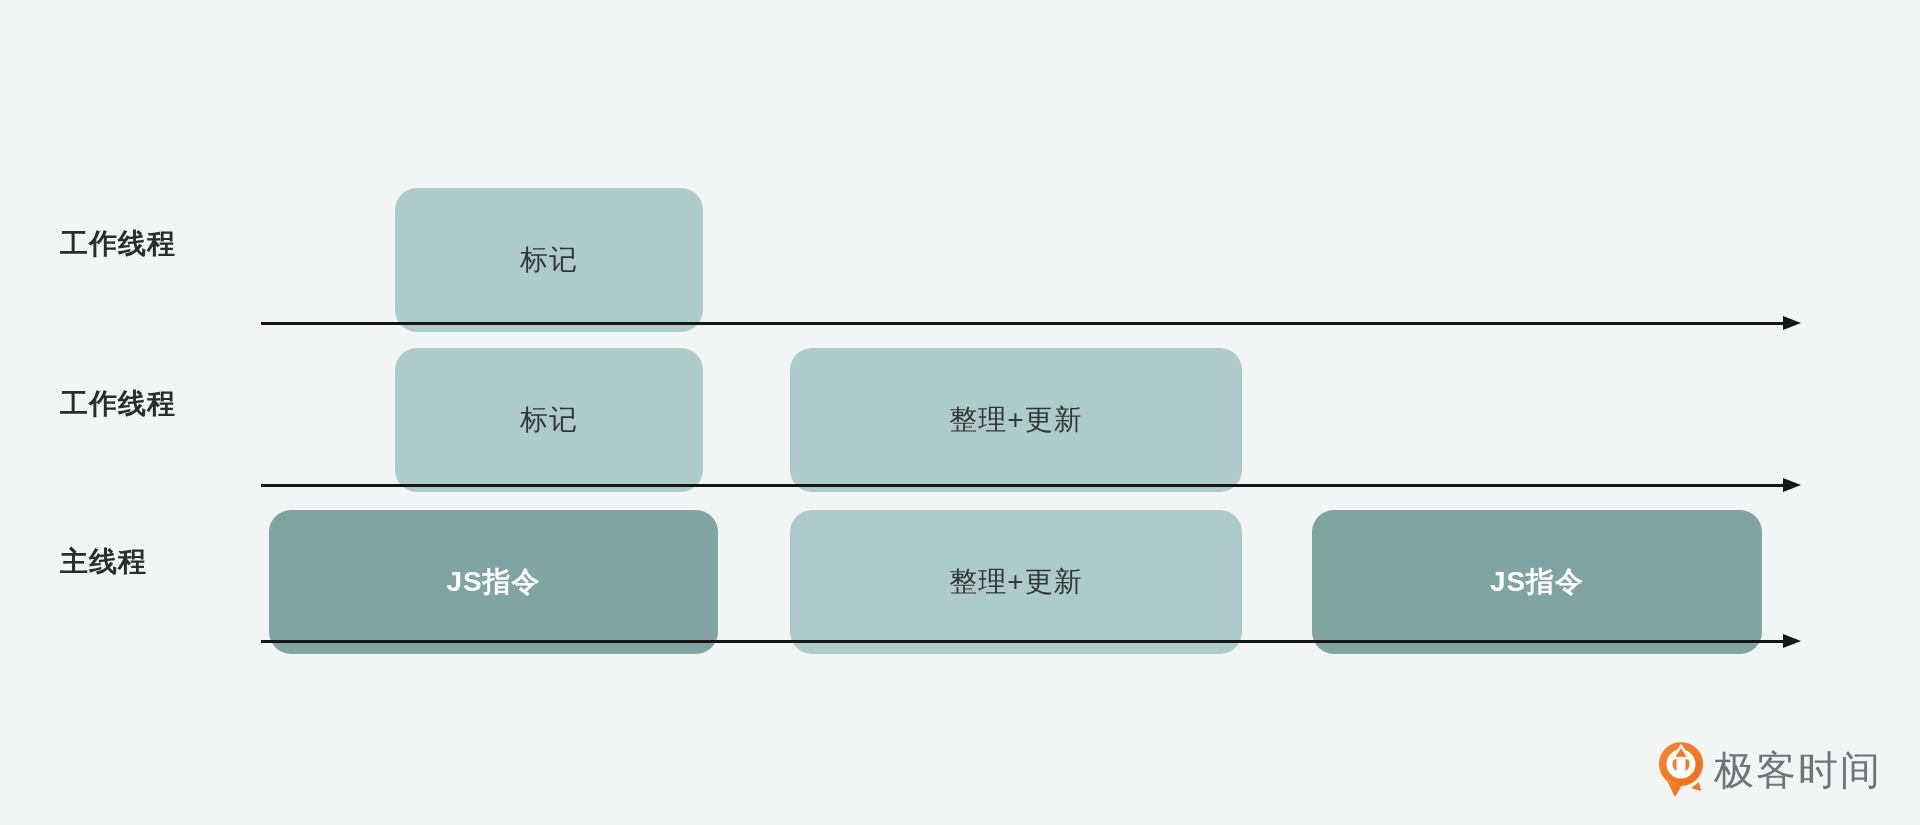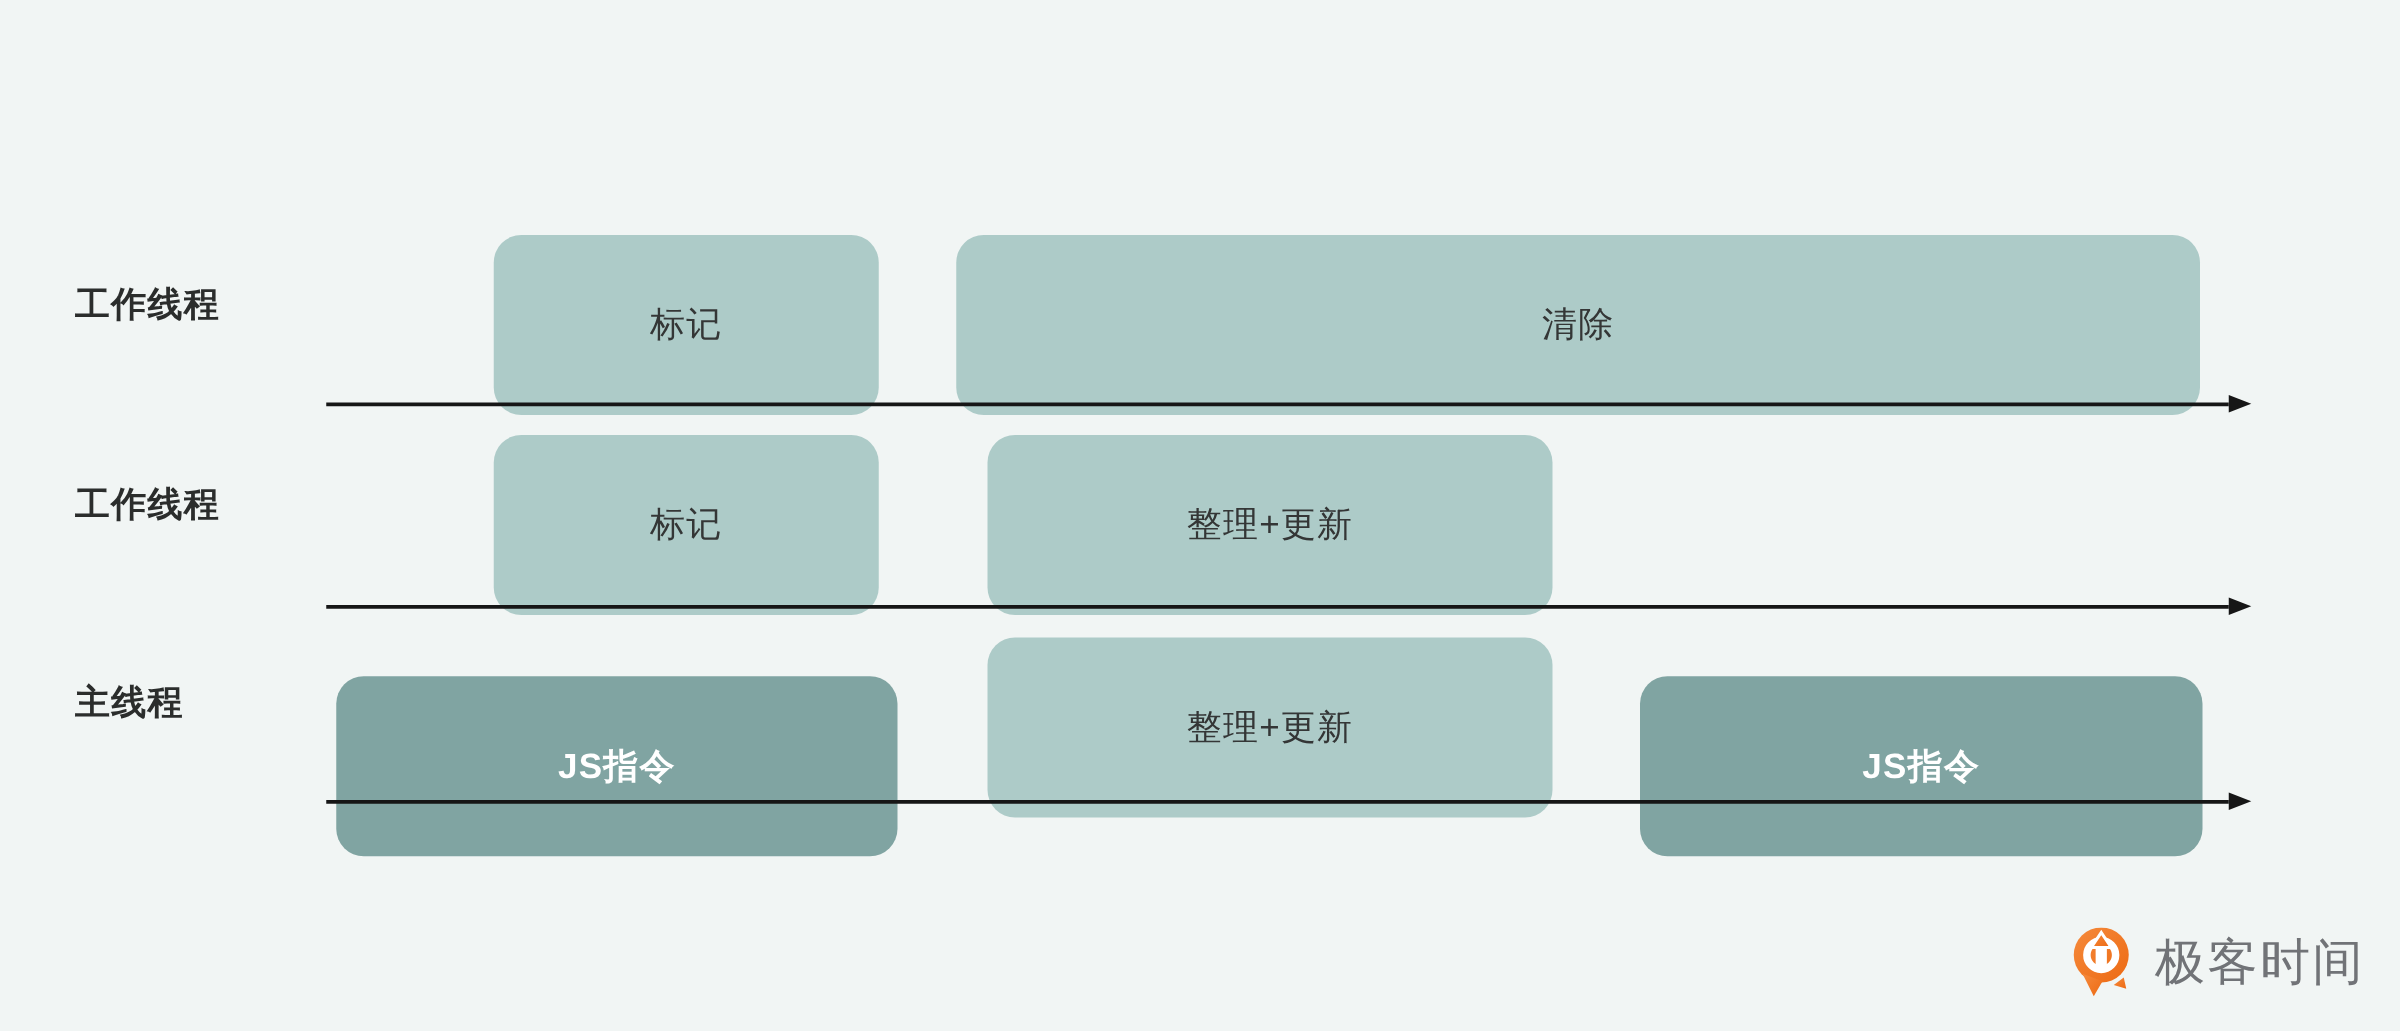--- a/index.html
+++ b/index.html
@@ -37,21 +37,20 @@
     position:absolute;height:144px;border-radius:22px;
     display:flex;align-items:center;justify-content:center;
     font-size:28px;color:var(--block-text);
     background:var(--block-light);
     letter-spacing:1px;
   }
   .block.dark{
     background:var(--block-dark);
     color:var(--block-text-inverse);
     font-weight:700;
-    margin-top:31px;
   }
   
   .b11{top:188px;left:395px;width:308px;}
   .b12{top:188px;left:765px;width:995px;}
   
   .b21{top:348px;left:395px;width:308px;}
   .b22{top:348px;left:790px;width:452px;}
   
   .b31{top:510px;left:269px;width:449px;}
   .b32{top:510px;left:790px;width:452px;}
@@ -64,38 +63,37 @@
   .ax-2{top:484px;}
   .ax-3{top:640px;}
   .axis::after{
     content:"";position:absolute;right:-18px;top:-6px;
     border-left:18px solid var(--arrow);
     border-top:7.5px solid transparent;
     border-bottom:7.5px solid transparent;
   }
   .logo{
     position:absolute;left:1658px;top:742px;
-    display:flex;align-items:flex-start;gap:20px;
+    display:flex;align-items:flex-start;gap:10px;
   }
   .logo-text{
     font-size:40px;font-weight:500;color:var(--logo-text);
     letter-spacing:2px;line-height:56px;
   }
 </style>
 </head>
 <body>
 
 <div class="stage">
 
   <div class="lane-label lbl-1">工作线程</div>
   <div class="lane-label lbl-2">工作线程</div>
   <div class="lane-label lbl-3">主线程</div>
 
   <div class="block b11">标记</div>
-  <div class="block b12">清除</div>
   <div class="axis ax-1"></div>
 
   <div class="block b21">标记</div>
   <div class="block b22">整理+更新</div>
   <div class="axis ax-2"></div>
 
   <div class="block dark b31">JS指令</div>
   <div class="block b32">整理+更新</div>
   <div class="block dark b33">JS指令</div>
   <div class="axis ax-3"></div>

